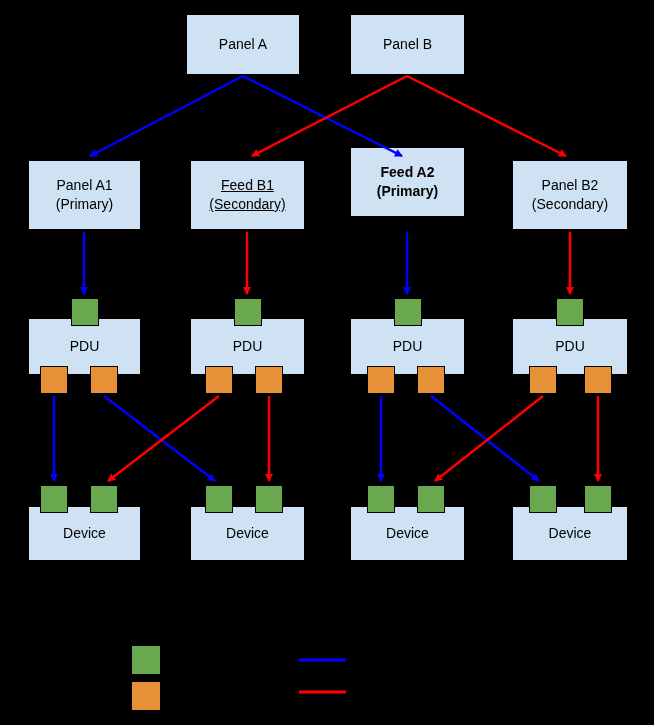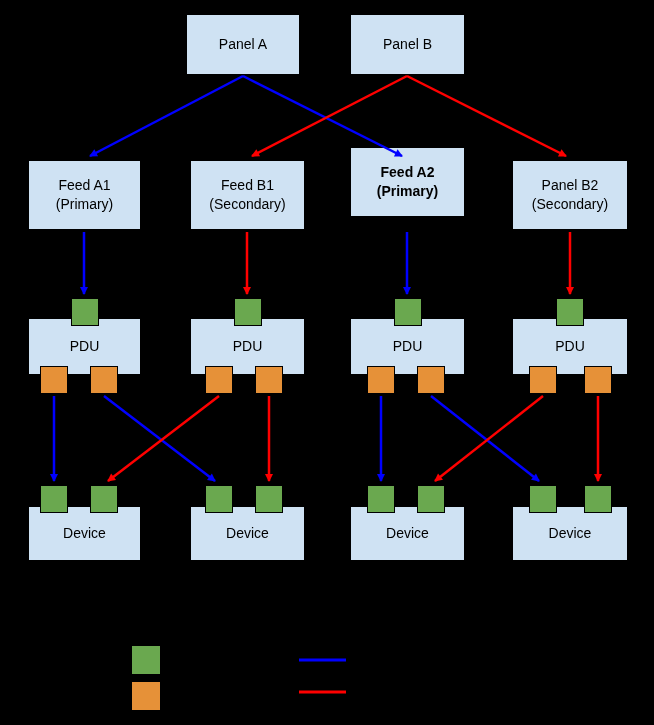--- a/index.html
+++ b/index.html
@@ -66,24 +66,24 @@
 <div class="canvas">
 
   <div class="box" style="left:186px; top:14px; width:114px; height:61px;">
     <span>Panel A</span>
   </div>
   <div class="box" style="left:350px; top:14px; width:115px; height:61px;text-align:center;">
     <span>Panel B</span>
   </div>
 
   <div class="box" style="left:28px; top:160px; width:113px; height:70px;">
-    <span>Feed A1</span>
+    <span>Panel A1</span>
     <span>(Primary)</span>
   </div>
-  <div class="box" style="left:190px; top:160px; width:115px; height:70px;">
+  <div class="box" style="left:190px; top:160px; width:115px; height:70px;text-decoration:underline;">
     <span>Feed B1</span>
     <span>(Secondary)</span>
   </div>
   <div class="box" style="left:350px; top:147px; width:115px; height:70px;font-weight:bold;">
     <span>Feed A2</span>
     <span>(Primary)</span>
   </div>
   <div class="box" style="left:512px; top:160px; width:116px; height:70px;">
     <span>Panel B2</span>
     <span>(Secondary)</span>

